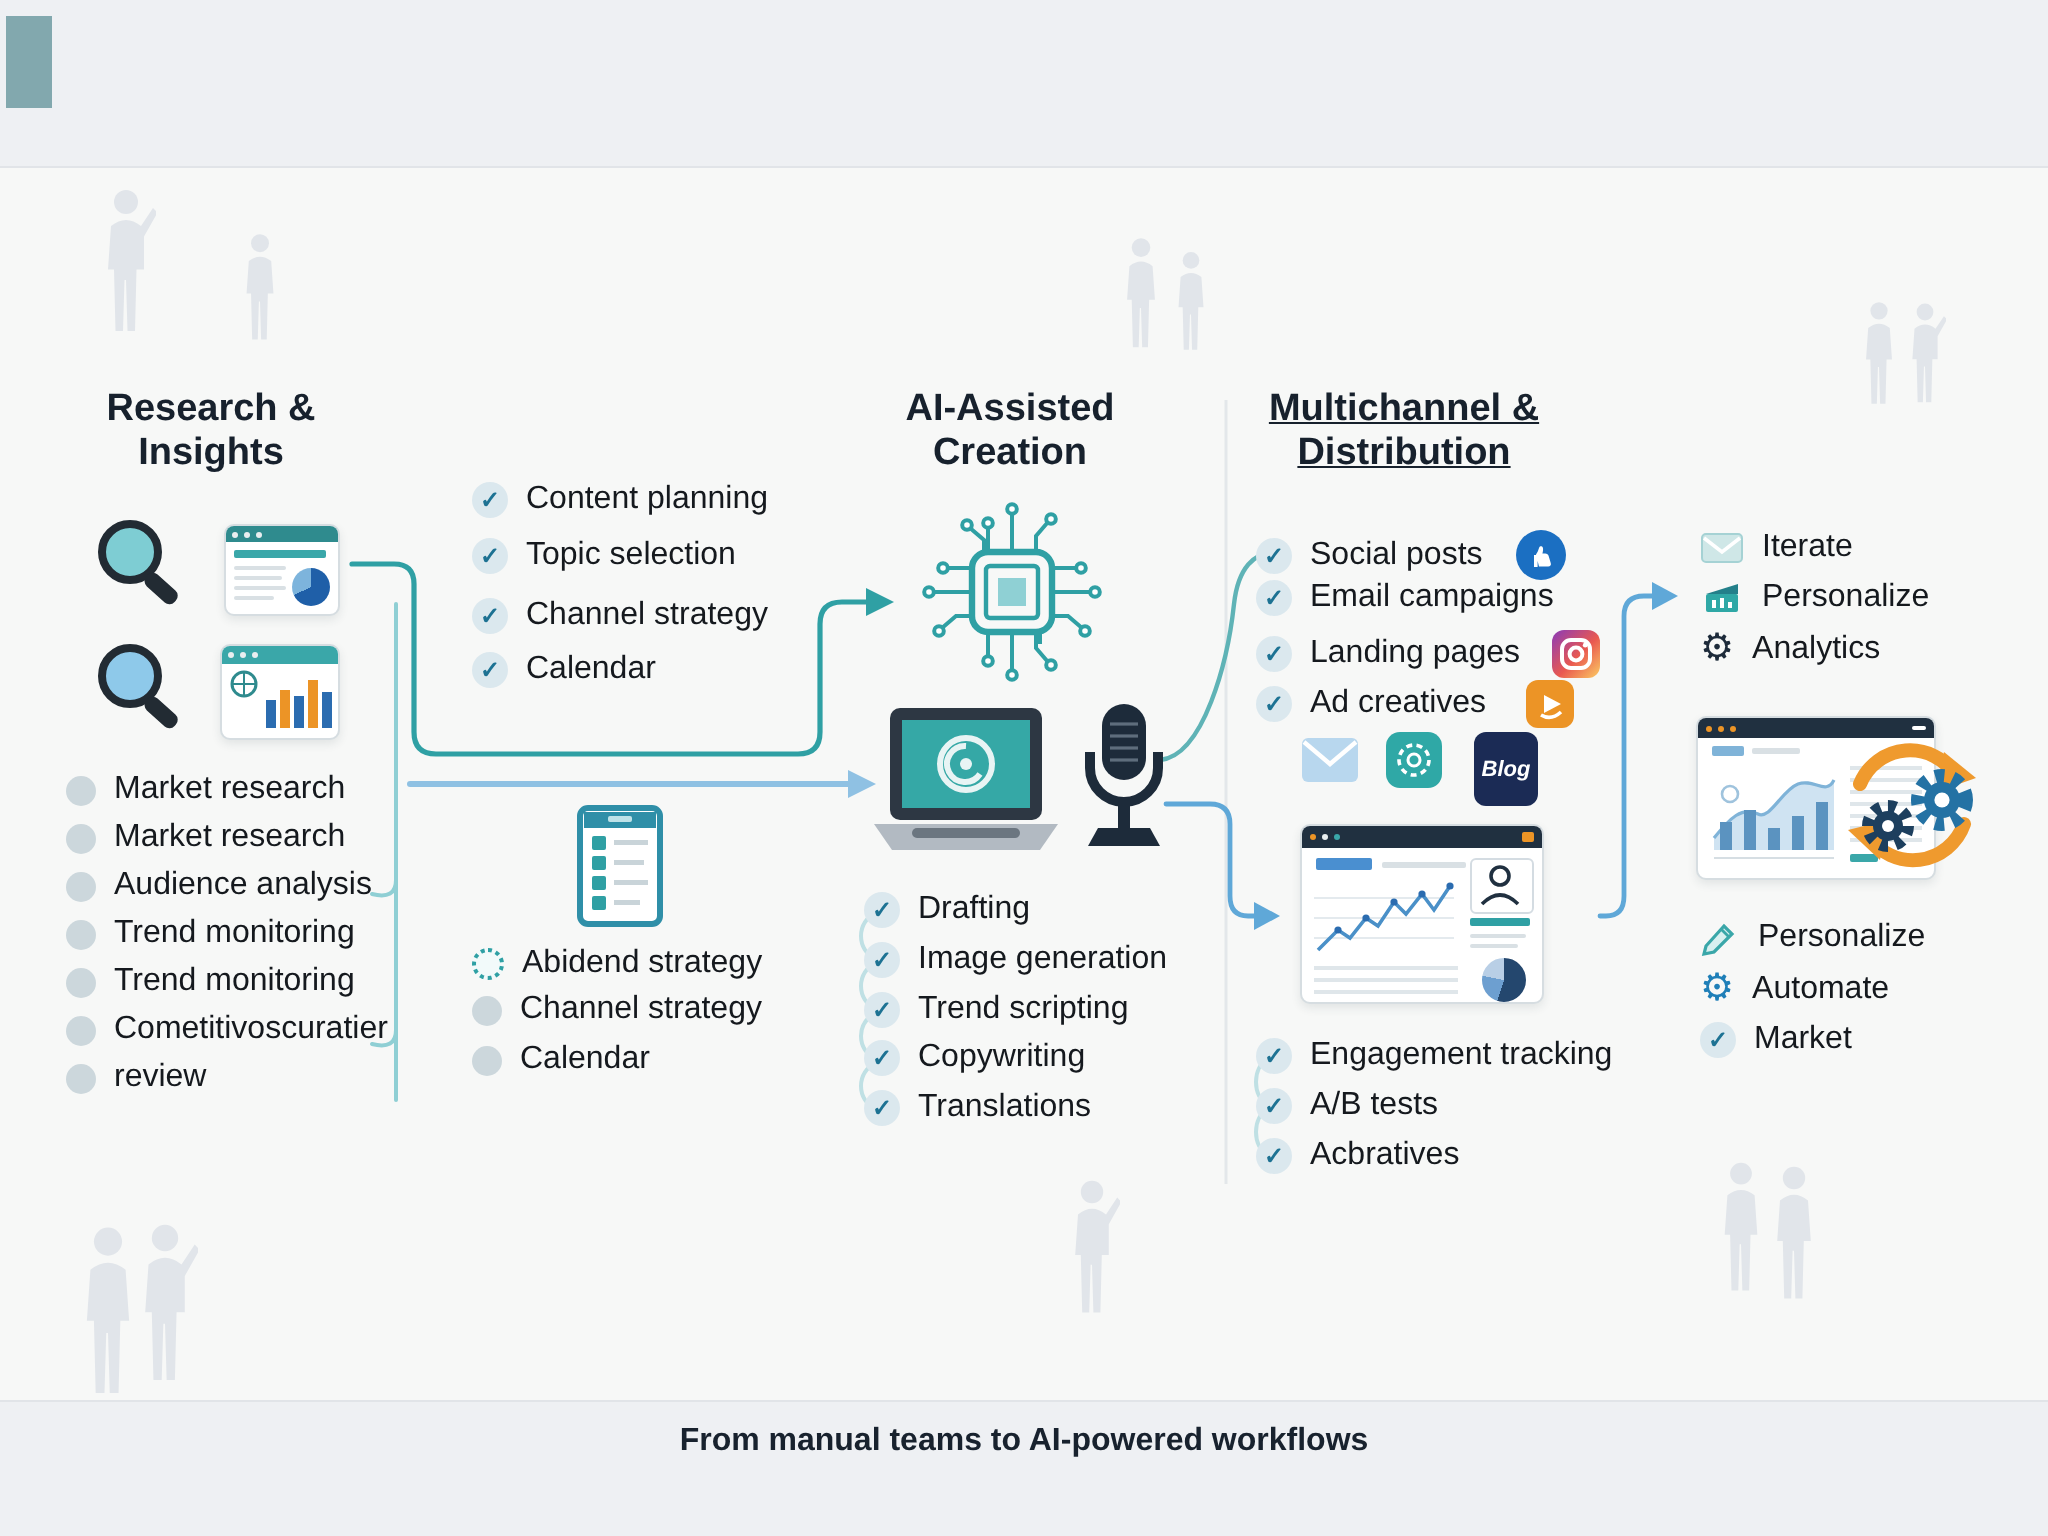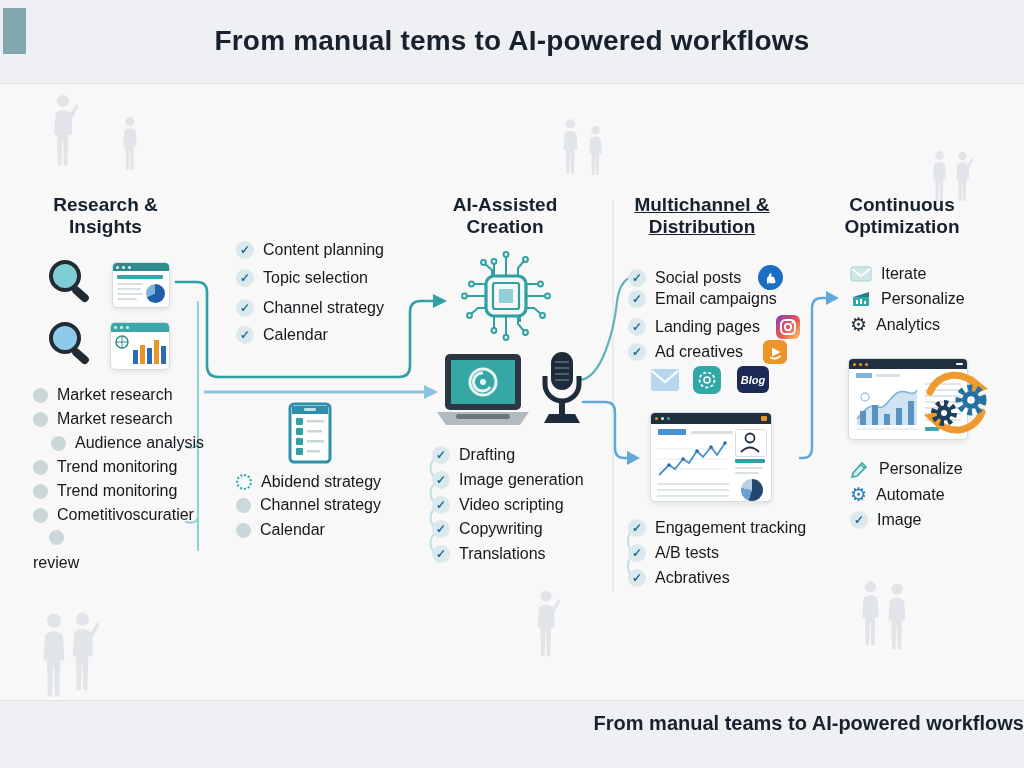--- a/index.html
+++ b/index.html
@@ -3,21 +3,21 @@
 <meta charset="utf-8">
 <style>
   html,body{margin:0;padding:0;background:#fff;}
   #canvas{position:relative;width:1024px;height:768px;background:#f7f8f7;
           font-family:"Liberation Sans",sans-serif;overflow:hidden;}
   .band{position:absolute;left:0;width:100%;background:#eef0f3;}
   .band-top{top:0;height:83px;border-bottom:1px solid #e1e4e8;}
   .band-bottom{top:700px;height:68px;border-top:1px solid #e1e4e8;}
   .big-title{position:absolute;width:100%;text-align:center;color:#18222e;font-weight:bold;}
   #top-title{top:25px;font-size:28px;letter-spacing:.2px;}
-  #bottom-title{top:712px;font-size:20px;text-align:right;}
+  #bottom-title{top:712px;font-size:16px;}
   .col-title{position:absolute;font-weight:bold;font-size:19px;color:#17212d;
              text-align:center;line-height:1.17;}
   .li{position:absolute;display:flex;align-items:center;gap:9px;font-size:16px;
       color:#15191e;white-space:nowrap;}
   .chk{width:18px;height:18px;border-radius:50%;background:#dbe8ee;color:#1d7293;
        font-size:12px;font-weight:bold;display:flex;align-items:center;
        justify-content:center;flex:0 0 auto;line-height:1;}
   .dot{width:15px;height:15px;border-radius:50%;background:#ccd7dc;flex:0 0 auto;}
   .dotted-bullet{width:16px;height:16px;border-radius:50%;border:2px dotted #2fa0a4;
        box-sizing:border-box;background:#f2fafa;flex:0 0 auto;}
@@ -97,21 +97,20 @@
       <path d="M634 529 C626 534 626 548 634 553 M634 554 C626 559 626 573 634 578" stroke="#bfe0e4" stroke-width="2"></path>
     </g>
     <g>
       <polygon points="433,294 447,301 433,308" fill="#2fa0a4"></polygon>
       <polygon points="424,385 438,392 424,399" fill="#8fc1e3"></polygon>
       <polygon points="627,451 640,458 627,465" fill="#5fa8d8"></polygon>
       <polygon points="826,291 839,298 826,305" fill="#5fa8d8"></polygon>
     </g>
   </svg>
 
-  <div id="top-title" class="big-title">From manual tems to AI-powered workflows</div>
   <div id="bottom-title" class="big-title">From manual teams to AI-powered workflows</div>
 
   <div class="col-title" style="left:28px;top:194px;width:155px;">Research &amp; Insights</div>
 
   <svg class="abs" width="52" height="52" style="left:44px;top:256px;">
     <circle cx="21" cy="20" r="14" fill="#7ecdd3" stroke="#222b33" stroke-width="4"></circle>
     <rect x="31" y="30" width="19" height="8" rx="3.5" transform="rotate(42 33 31)" fill="#222b33"></rect>
   </svg>
   <div class="browser" style="left:112px;top:262px;width:56px;height:44px;">
     <div class="bhead" style="height:8px;background:#2f8b8e;"></div>
@@ -150,37 +149,37 @@
   </div>
 
   <div class="li" style="left:33px;top:386px;">
       <span class="dot"></span>
       <span>Market research</span>
     </div>
   <div class="li" style="left:33px;top:410px;">
       <span class="dot"></span>
       <span>Market research</span>
     </div>
-  <div class="li" style="left:51px;top:434px;">
+  <div class="li" style="left:33px;top:434px;">
       <span class="dot"></span>
       <span>Audience analysis</span>
     </div>
   <div class="li" style="left:33px;top:458px;">
       <span class="dot"></span>
       <span>Trend monitoring</span>
     </div>
   <div class="li" style="left:33px;top:482px;">
       <span class="dot"></span>
       <span>Trend monitoring</span>
     </div>
   <div class="li" style="left:33px;top:506px;">
       <span class="dot"></span>
       <span>Cometitivoscuratier</span>
     </div>
-  <div class="li" style="left:33px;top:530px;flex-direction:column;">
+  <div class="li" style="left:33px;top:530px;">
       <span class="dot"></span>
       <span>review</span>
     </div>
 
 
   <div class="li" style="left:236px;top:241px;">
       <span class="chk">✓</span>
       <span>Content planning</span>
     </div>
   <div class="li" style="left:236px;top:269px;">
@@ -291,21 +290,21 @@
   <div class="li" style="left:432px;top:446px;">
       <span class="chk">✓</span>
       <span>Drafting</span>
     </div>
   <div class="li" style="left:432px;top:471px;">
       <span class="chk">✓</span>
       <span>Image generation</span>
     </div>
   <div class="li" style="left:432px;top:496px;">
       <span class="chk">✓</span>
-      <span>Video scripting</span>
+      <span>Trend scripting</span>
     </div>
   <div class="li" style="left:432px;top:520px;">
       <span class="chk">✓</span>
       <span>Copywriting</span>
     </div>
   <div class="li" style="left:432px;top:545px;">
       <span class="chk">✓</span>
       <span>Translations</span>
     </div>
 
@@ -352,21 +351,21 @@
 
   <svg class="abs" width="30" height="24" style="left:650px;top:368px;">
     <rect x="1" y="1" width="28" height="22" rx="3" fill="#b8d7ee"></rect>
     <path d="M2 3 L15 14 L28 3" stroke="#fff" stroke-width="2.2" fill="none"></path>
   </svg>
   <svg class="abs" width="28" height="28" style="left:693px;top:366px;">
     <rect x="0" y="0" width="28" height="28" rx="7" fill="#2fa8a6"></rect>
     <circle cx="14" cy="14" r="7.5" fill="none" stroke="#fff" stroke-width="1.8" stroke-dasharray="3 2.2"></circle>
     <circle cx="14" cy="14" r="3" fill="none" stroke="#fff" stroke-width="1.5"></circle>
   </svg>
-  <div class="tile blog-tile abs" style="left:737px;top:366px;width:32px;height:27px;">
+  <div class="tile blog-tile abs" style="left:737px;top:366px;width:32px;height:37px;">
     <span>Blog</span>
   </div>
 
   <div class="browser" style="left:650px;top:412px;width:120px;height:88px;">
     <div class="bhead" style="height:11px;background:#203040;"></div>
     <div class="bdots" style="left:4px;top:4px;">
         <i style="background:#ec9426;"></i>
         <i style="background:#e8eef0;"></i>
         <i style="background:#3aa7a9;"></i>
       </div>
@@ -406,21 +405,20 @@
     </div>
   <div class="li" style="left:628px;top:544px;">
       <span class="chk">✓</span>
       <span>A/B tests</span>
     </div>
   <div class="li" style="left:628px;top:569px;">
       <span class="chk">✓</span>
       <span>Acbratives</span>
     </div>
 
-  <div class="col-title" style="left:822px;top:194px;width:160px;">Continuous Optimization</div>
 
   <div class="li" style="left:850px;top:265px;">
     <svg width="22" height="16" style="flex:0 0 auto;">
       <rect x="1" y="1" width="20" height="14" rx="2" fill="#cfe7e7" stroke="#a5d2d4"></rect>
       <path d="M2 3 L11 10 L20 3" stroke="#fff" stroke-width="1.8" fill="none"></path>
     </svg>
     <span>Iterate</span>
   </div>
   <div class="li" style="left:850px;top:290px;">
     <svg width="22" height="18" style="flex:0 0 auto;">
@@ -491,16 +489,16 @@
       <line x1="10.5" y1="5.5" x2="14.5" y2="9.5" stroke="#3aa7a9" stroke-width="1.4"></line>
     </svg>
     <span>Personalize</span>
   </div>
   <div class="li" style="left:850px;top:485px;">
     <span class="gear-glyph" style="font-size:19px;color:#1f7fb8;">⚙</span>
     <span>Automate</span>
   </div>
   <div class="li" style="left:850px;top:511px;">
     <span class="chk">✓</span>
-    <span>Image</span>
+    <span>Market</span>
   </div>
 
 </div>
 
 </body></html>

